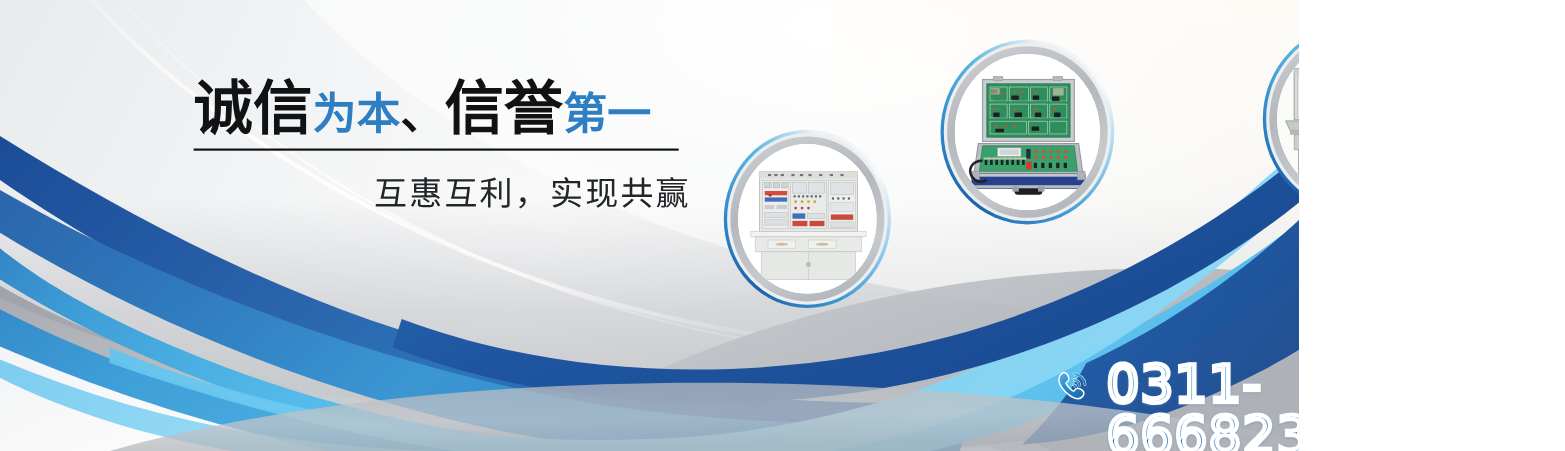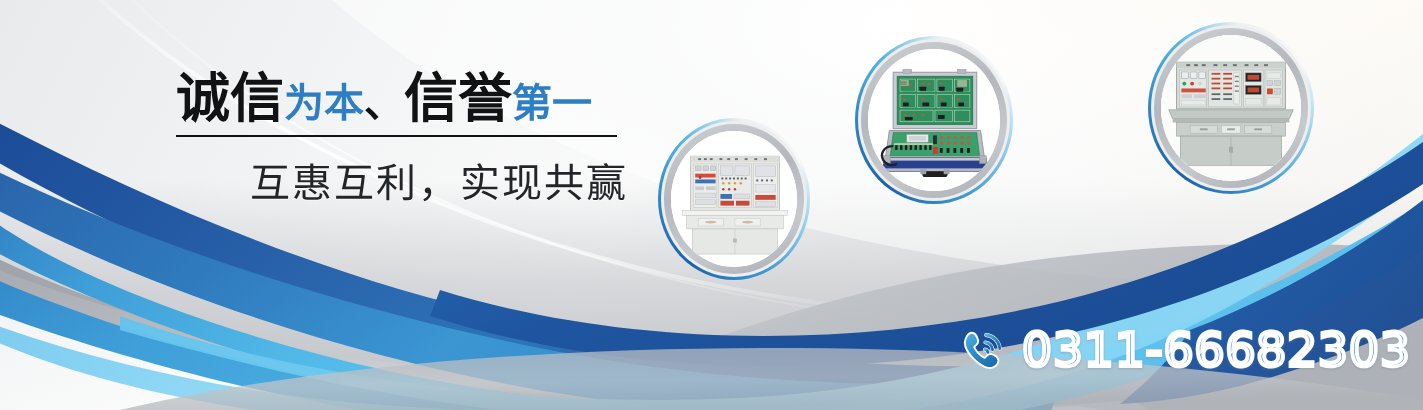--- a/index.html
+++ b/index.html
@@ -1,21 +1,21 @@
 <!DOCTYPE html>
 <html lang="zh-CN"><head>
 <meta charset="utf-8">
 <title>Banner</title>
 <style>
   html,body{margin:0;padding:0;background:#fff;}
   body{font-family:"Liberation Sans","DejaVu Sans",sans-serif;}
 
   .banner{
     position:relative;
-    width:1423px;
+    width:1181px;
     height:410px;
     overflow:hidden;
     background:#d9dcdf;
   }
 
   
   .bg-base{
     position:absolute; inset:0;
     background:
       radial-gradient(ellipse 700px 340px at 64% 6%, #ffffff 0%, #f5f6f7 40%, rgba(245,246,247,0) 72%),
@@ -87,21 +87,21 @@
   }
   .rule{
     margin:9px 0 0 0;
     height:2px;
     width:441px;
     background:#111214;
   }
   .subhead{
     margin:14px 0 0 0;
     text-align:right;
-    font-size:40px;
+    font-size:30px;
     color:#232629;
     letter-spacing:2px;
     font-family:"DejaVu Sans","Liberation Sans",sans-serif;
     text-shadow:0 1px 0 rgba(255,255,255,.6);
   }
 
   
   .phone-block{
     position:absolute;
     left:958px; top:326px;

